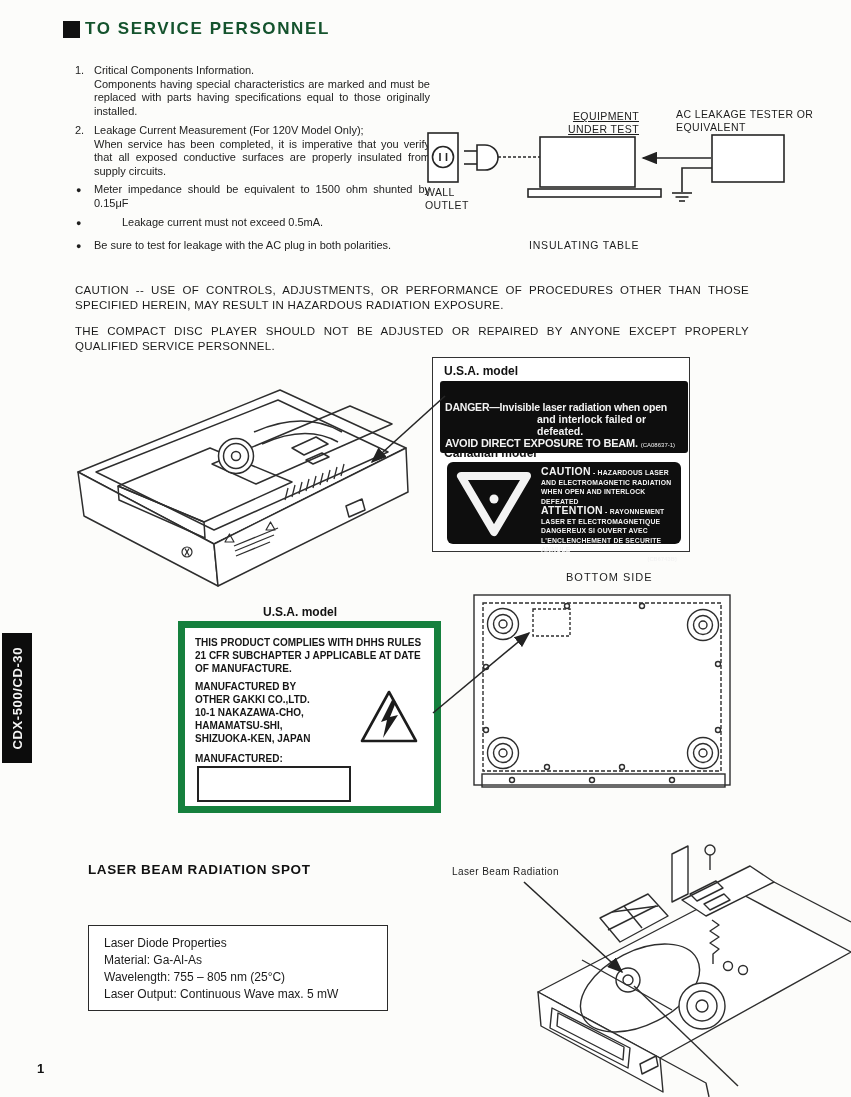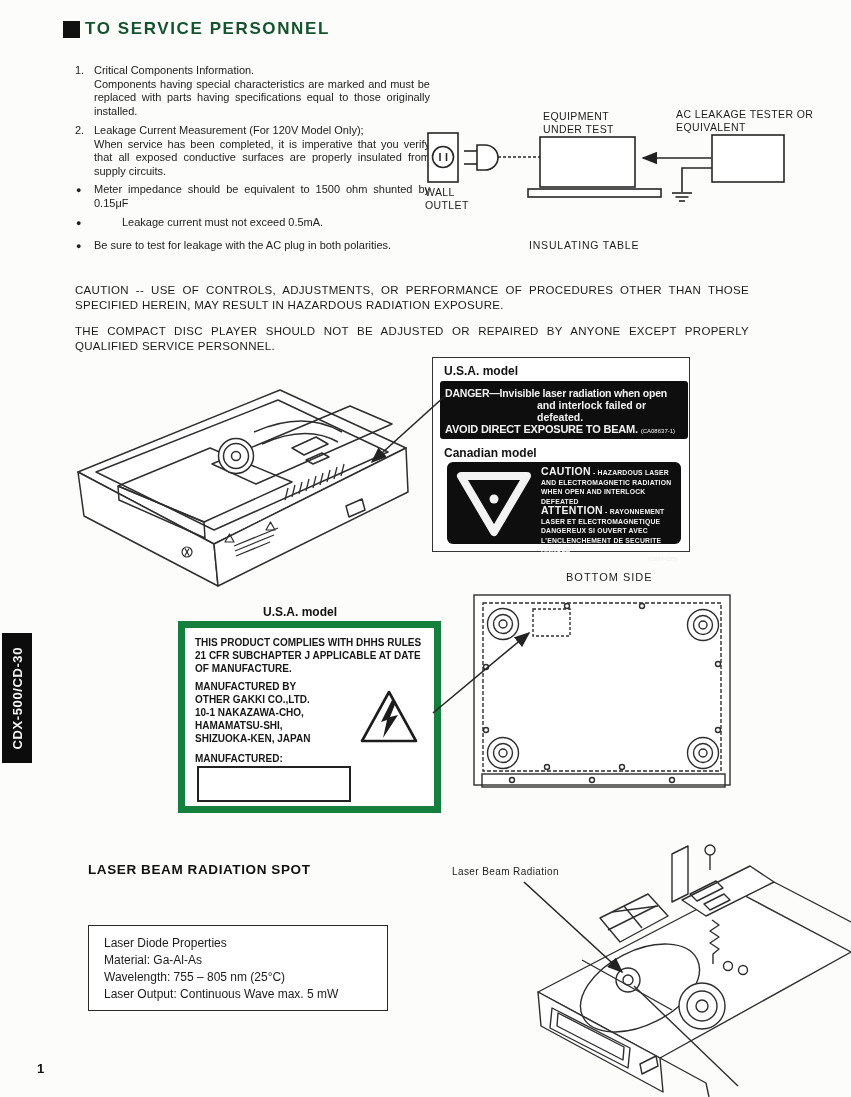--- a/index.html
+++ b/index.html
@@ -57,21 +57,21 @@
 
   <div class="abs bul" style="left:76px;top:184px;">●</div>
   <div class="abs body item-body" style="left:94px;top:183px;width:336px;">Meter impedance should be equivalent to 1500 ohm shunted by 0.15μF</div>
 
   <div class="abs bul" style="left:76px;top:217px;">●</div>
   <div class="abs body" style="left:94px;top:216px;width:336px;padding-left:28px;">Leakage current must not exceed 0.5mA.</div>
 
   <div class="abs bul" style="left:76px;top:240px;">●</div>
   <div class="abs body" style="left:94px;top:239px;width:350px;">Be sure to test for leakage with the AC plug in both polarities.</div>
 
-  <div class="abs diag-label" style="left:543px;top:110px;width:96px;text-align:left;">EQUIPMENT UNDER TEST</div>
+  <div class="abs diag-label" style="left:543px;top:110px;width:96px;text-align:right;text-decoration:underline;">EQUIPMENT UNDER TEST</div>
   <div class="abs diag-label" style="left:676px;top:108px;width:176px;">AC LEAKAGE TESTER OR EQUIVALENT</div>
   <div class="abs diag-label" style="left:425px;top:186px;width:56px;">WALL OUTLET</div>
   <div class="abs diag-label" style="left:529px;top:199px;width:150px;letter-spacing:0.8px;margin-top:40px;">INSULATING TABLE</div>
 
   <div class="abs caution" style="left:75px;top:283px;width:674px;">CAUTION -- USE OF CONTROLS, ADJUSTMENTS, OR PERFORMANCE OF PROCEDURES OTHER THAN THOSE SPECIFIED HEREIN, MAY RESULT IN HAZARDOUS RADIATION EXPOSURE.</div>
   <div class="abs caution" style="left:75px;top:324px;width:674px;">THE COMPACT DISC PLAYER SHOULD NOT BE ADJUSTED OR REPAIRED BY ANYONE EXCEPT PROPERLY QUALIFIED SERVICE PERSONNEL.</div>
 
   <svg class="abs line-art" style="left:74px;top:376px;" width="336" height="212" viewBox="0 0 336 212" stroke-width="1.5" stroke-linejoin="round">
     <polygon points="4,96 206,14 332,72 140,168" fill="#fff"></polygon>
     <polygon points="22,96 204,24 314,76 140,154"></polygon>
@@ -108,21 +108,21 @@
     </g>
     <g stroke-width="1.2">
       <circle cx="113" cy="176" r="5"></circle>
       <line x1="111" y1="172.5" x2="115" y2="179.5"></line>
       <line x1="115" y1="172.5" x2="111" y2="179.5"></line>
     </g>
   </svg>
 
   <div class="abs labelframe" style="left:432px;top:357px;width:256px;height:193px;">
     <div class="abs modelhead" style="left:11px;top:6px;">U.S.A. model</div>
-    <div class="abs blackbox" style="left:7px;top:23px;width:243px;height:52px;padding:6px 0 0 5px;">
+    <div class="abs blackbox" style="left:7px;top:23px;width:243px;height:52px;padding:20px 0 0 5px;">
       <div class="danger-l1">DANGER—Invisible laser radiation when open</div>
       <div class="danger-l2">and interlock failed or defeated.</div>
       <div class="danger-l3">
         <span>AVOID DIRECT EXPOSURE TO BEAM.</span>
         <span class="danger-code">(CA08637-1)</span>
       </div>
     </div>
     <div class="abs modelhead" style="left:11px;top:88px;">Canadian model</div>
     <div class="abs blackbox" style="left:14px;top:104px;width:234px;height:82px;border-radius:6px;">
       <svg class="abs" style="left:6px;top:6px;" width="82" height="70" viewBox="0 0 82 70">

